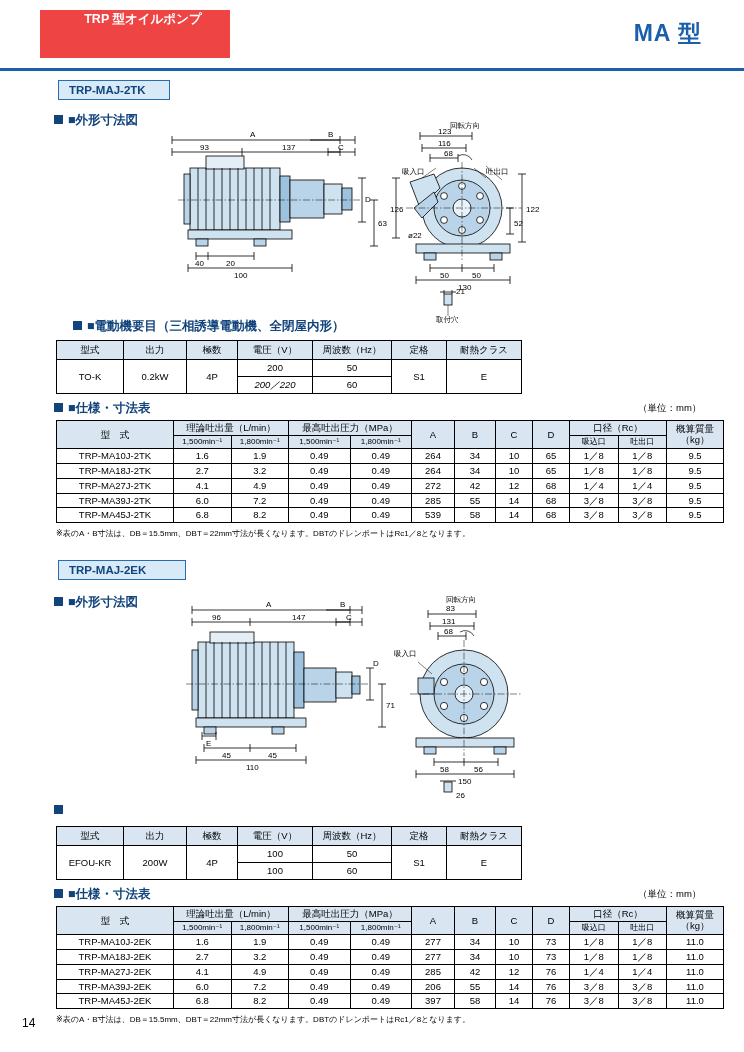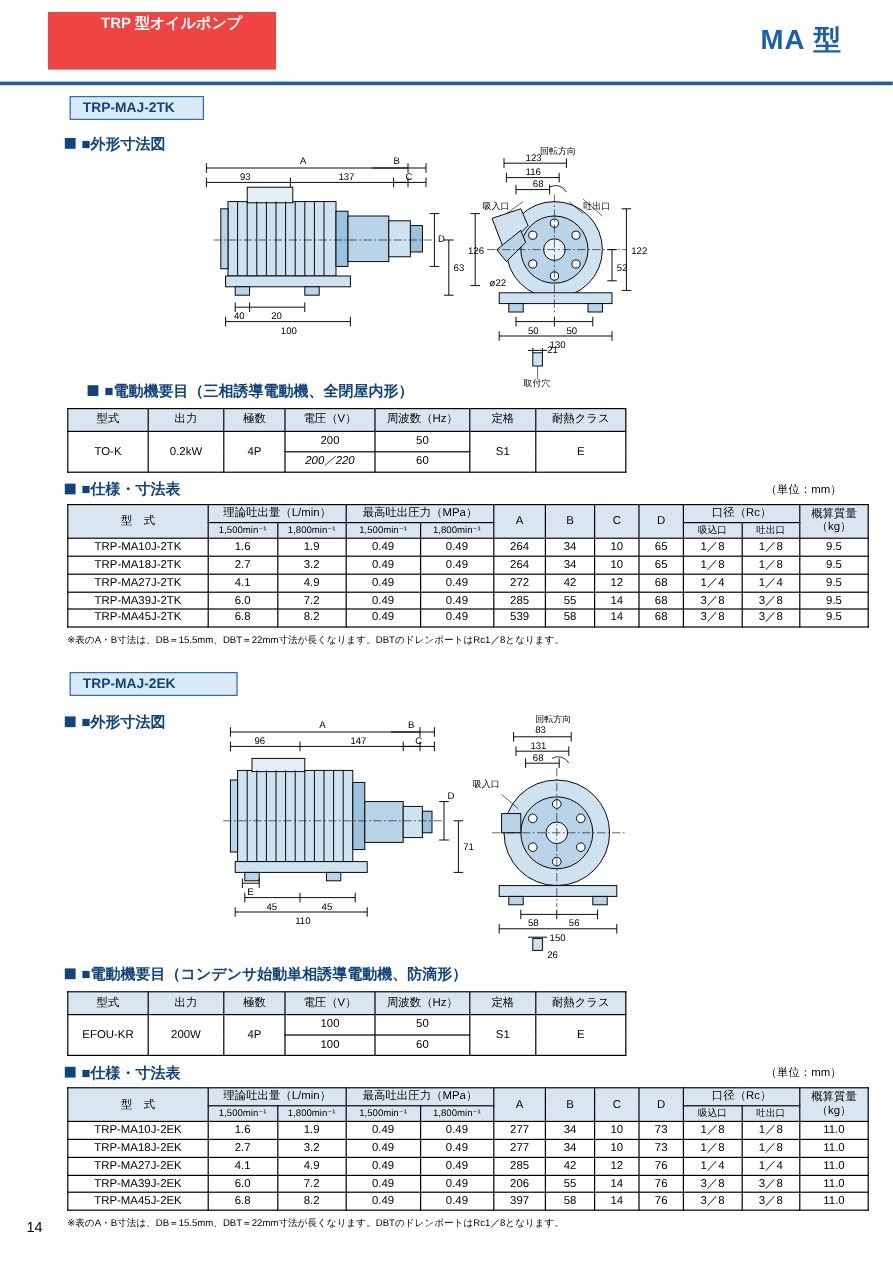--- a/index.html
+++ b/index.html
@@ -369,21 +369,21 @@
         <td>68</td>
         <td>3／8</td>
         <td>3／8</td>
         <td>9.5</td>
   </tr>
 </tbody>
   </table>
 
 <div class="note" style="left:56px;top:528px;">※表のA・B寸法は、DB＝15.5mm、DBT＝22mm寸法が長くなります。DBTのドレンポートはRc1／8となります。</div>
 
-<div class="tag" style="left:58px;top:560px;width:140px;">TRP-MAJ-2EK</div>
+<div class="tag" style="left:58px;top:560px;width:128px;">TRP-MAJ-2EK</div>
 
 <div class="sub" style="left:54px;top:594px;"><span class="sq"></span><span>■外形寸法図</span></div>
 
 <svg class="draw" style="left:150px;top:596px;" width="420" height="190">
   <g stroke="#000" fill="none" stroke-width="0.8">
     <line x1="42" y1="14" x2="200" y2="14"></line>
     <line x1="42" y1="10" x2="42" y2="18"></line>
       <line x1="200" y1="10" x2="200" y2="18"></line>
     <line x1="42" y1="26" x2="100" y2="26"></line>
     <line x1="42" y1="22" x2="42" y2="30"></line>
@@ -506,21 +506,21 @@
 </svg>
 
 <svg class="draw" style="left:430px;top:778px;" width="80" height="30">
   <g stroke="#000" fill="none" stroke-width="0.8">
     <rect x="14" y="4" width="8" height="10" fill="#cfe2f0"></rect>
     <line x1="10" y1="3" x2="26" y2="3"></line>
   </g>
   <text class="dim" x="26" y="20">26</text>
 </svg>
 
-<div class="sub" style="left:54px;top:804px;"><span class="sq"></span><span>■電動機要目（コンデンサ始動単相誘導電動機、防滴形）</span></div>
+<div class="sub" style="left:54px;top:804px;"><span class="sq"></span></div>
 
 <table class="tbl" style="left:56px;top:826px;">
   <tbody>
       <tr>
     <th style="width:62px;height:16px;">型式</th>
     <th style="width:58px;">出力</th>
     <th style="width:46px;">極数</th>
     <th style="width:70px;">電圧（V）</th>
     <th style="width:74px;">周波数（Hz）</th>
     <th style="width:50px;">定格</th>

